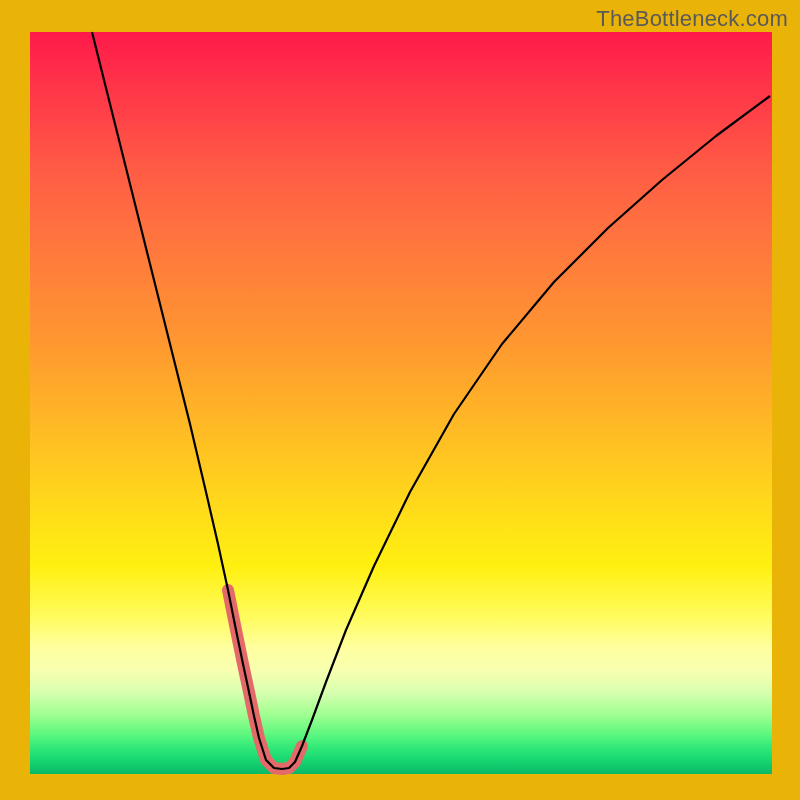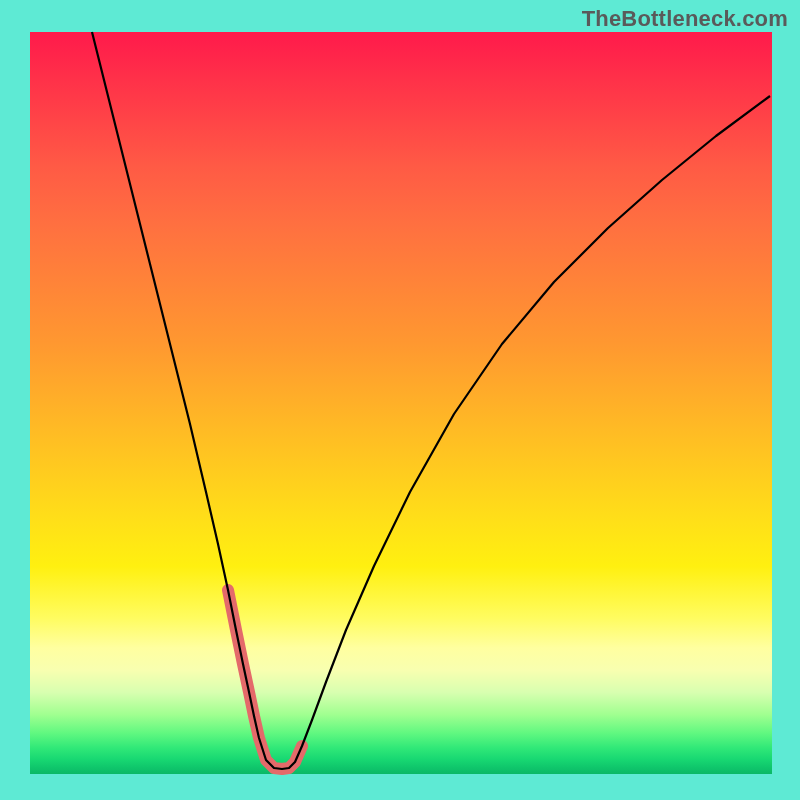--- a/index.html
+++ b/index.html
@@ -10,22 +10,21 @@
     background: #000;
     overflow: hidden;
     font-family: Arial, Helvetica, sans-serif;
   }
   .frame {
     position: absolute;
     left: 0;
     top: 0;
     width: 800px;
     height: 800px;
-    background: #5eead4;
-    font-weight: bold;
+    background: #eab308;
   }
   .plot {
     position: absolute;
     left: 30px;
     top: 32px;
     width: 742px;
     height: 742px;
     background: linear-gradient(to bottom,
       #ff1a4b 0%,
       #ff3a48 9%,

